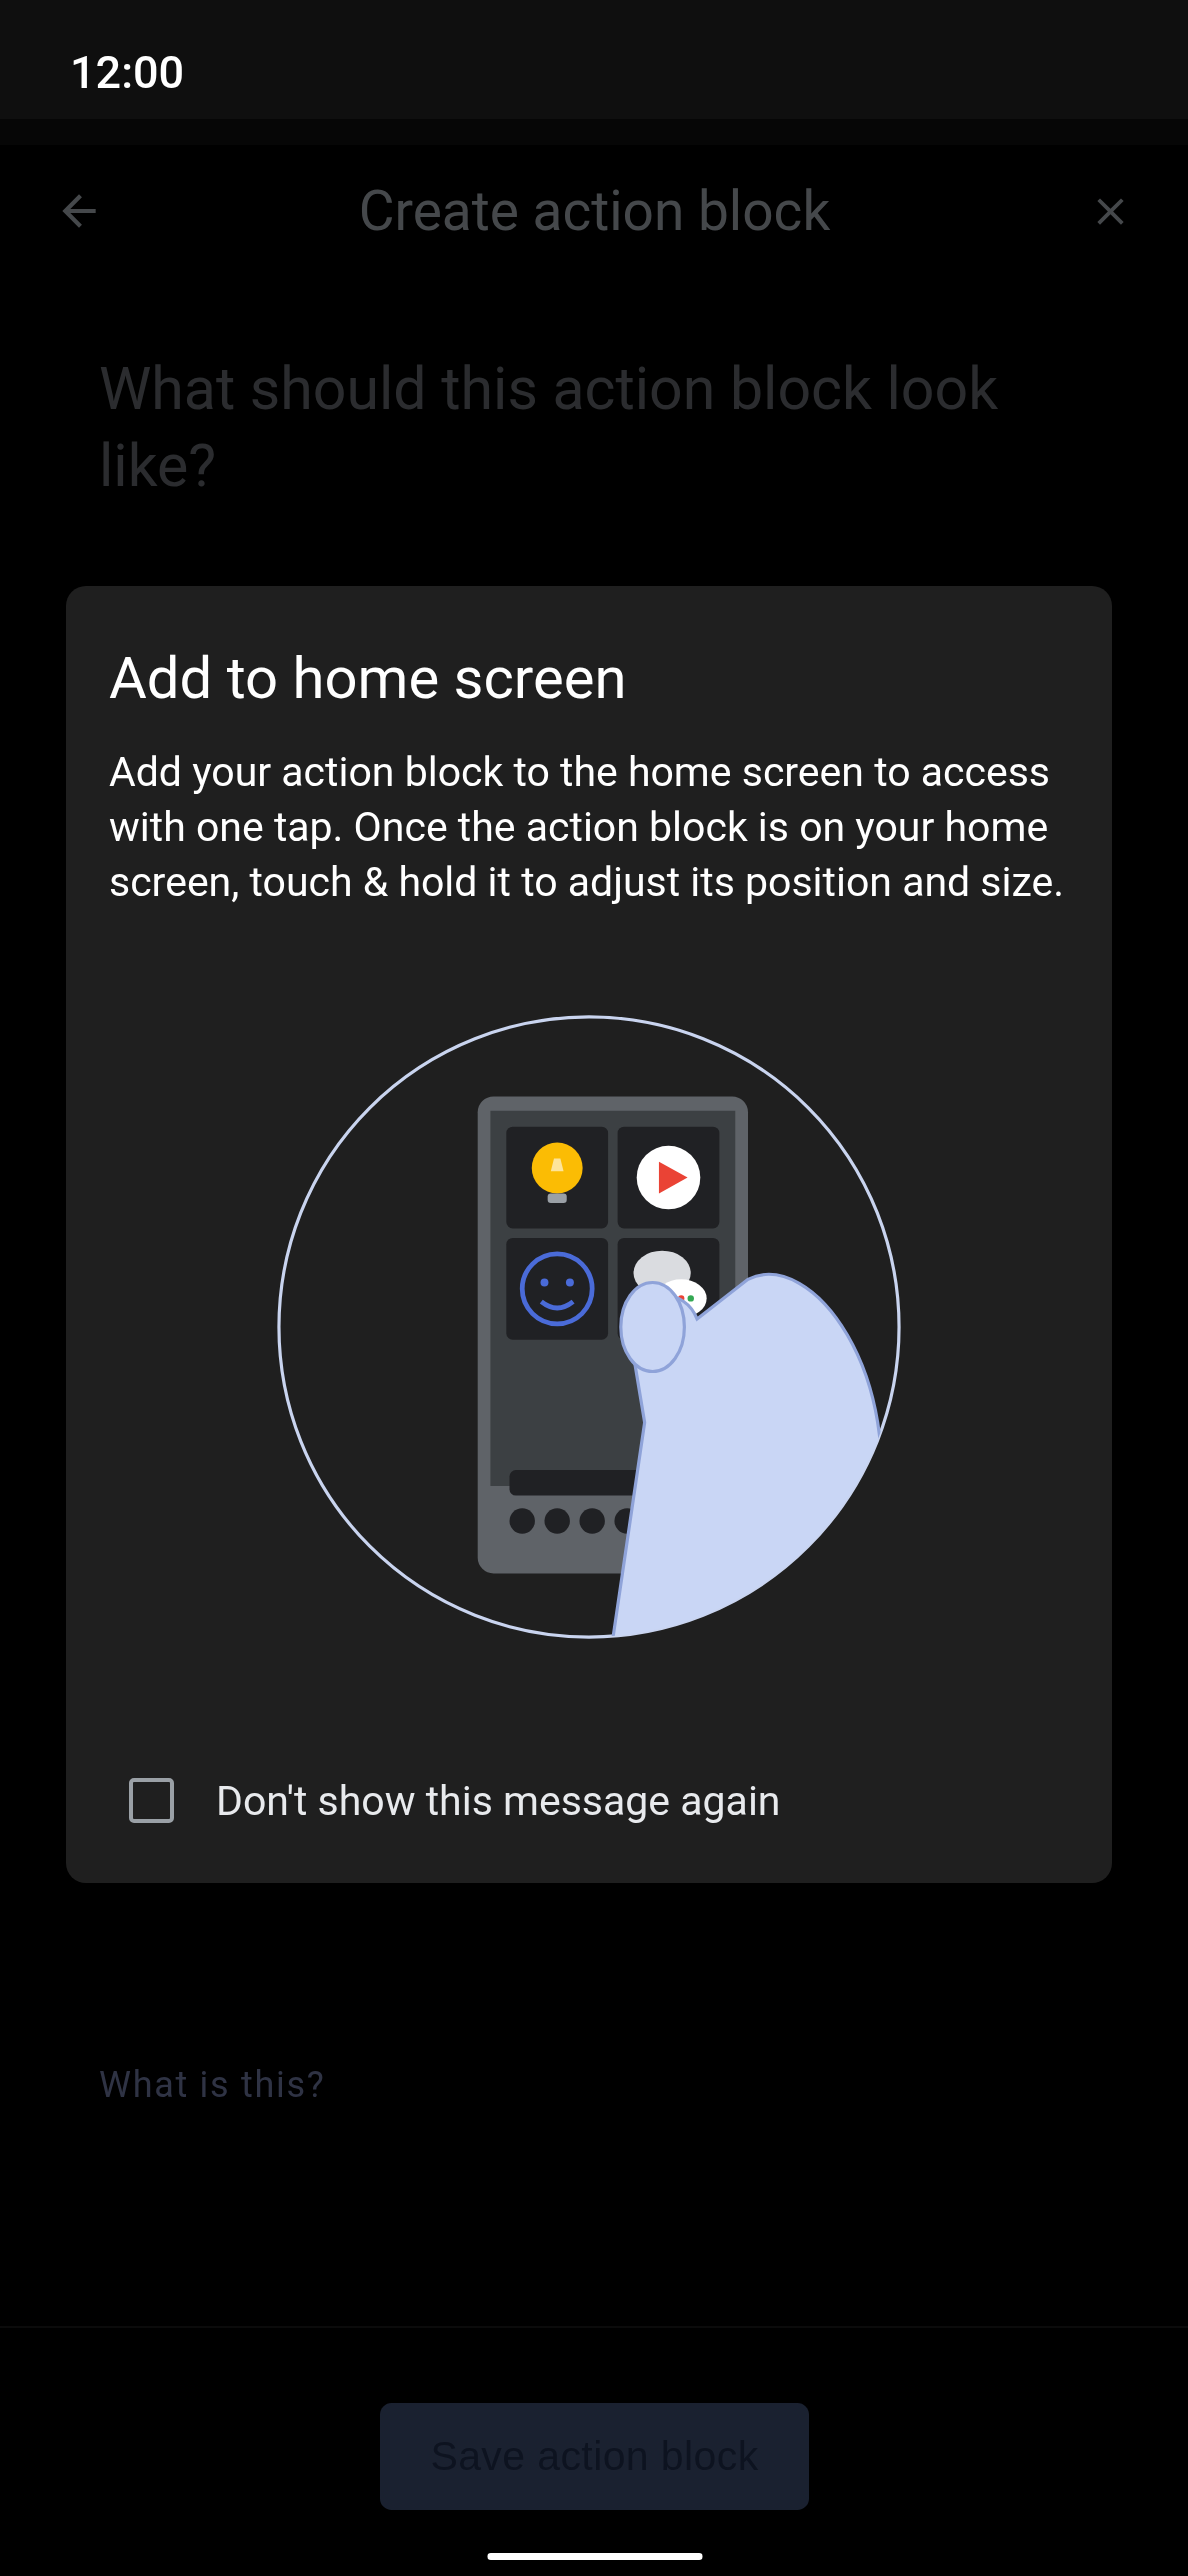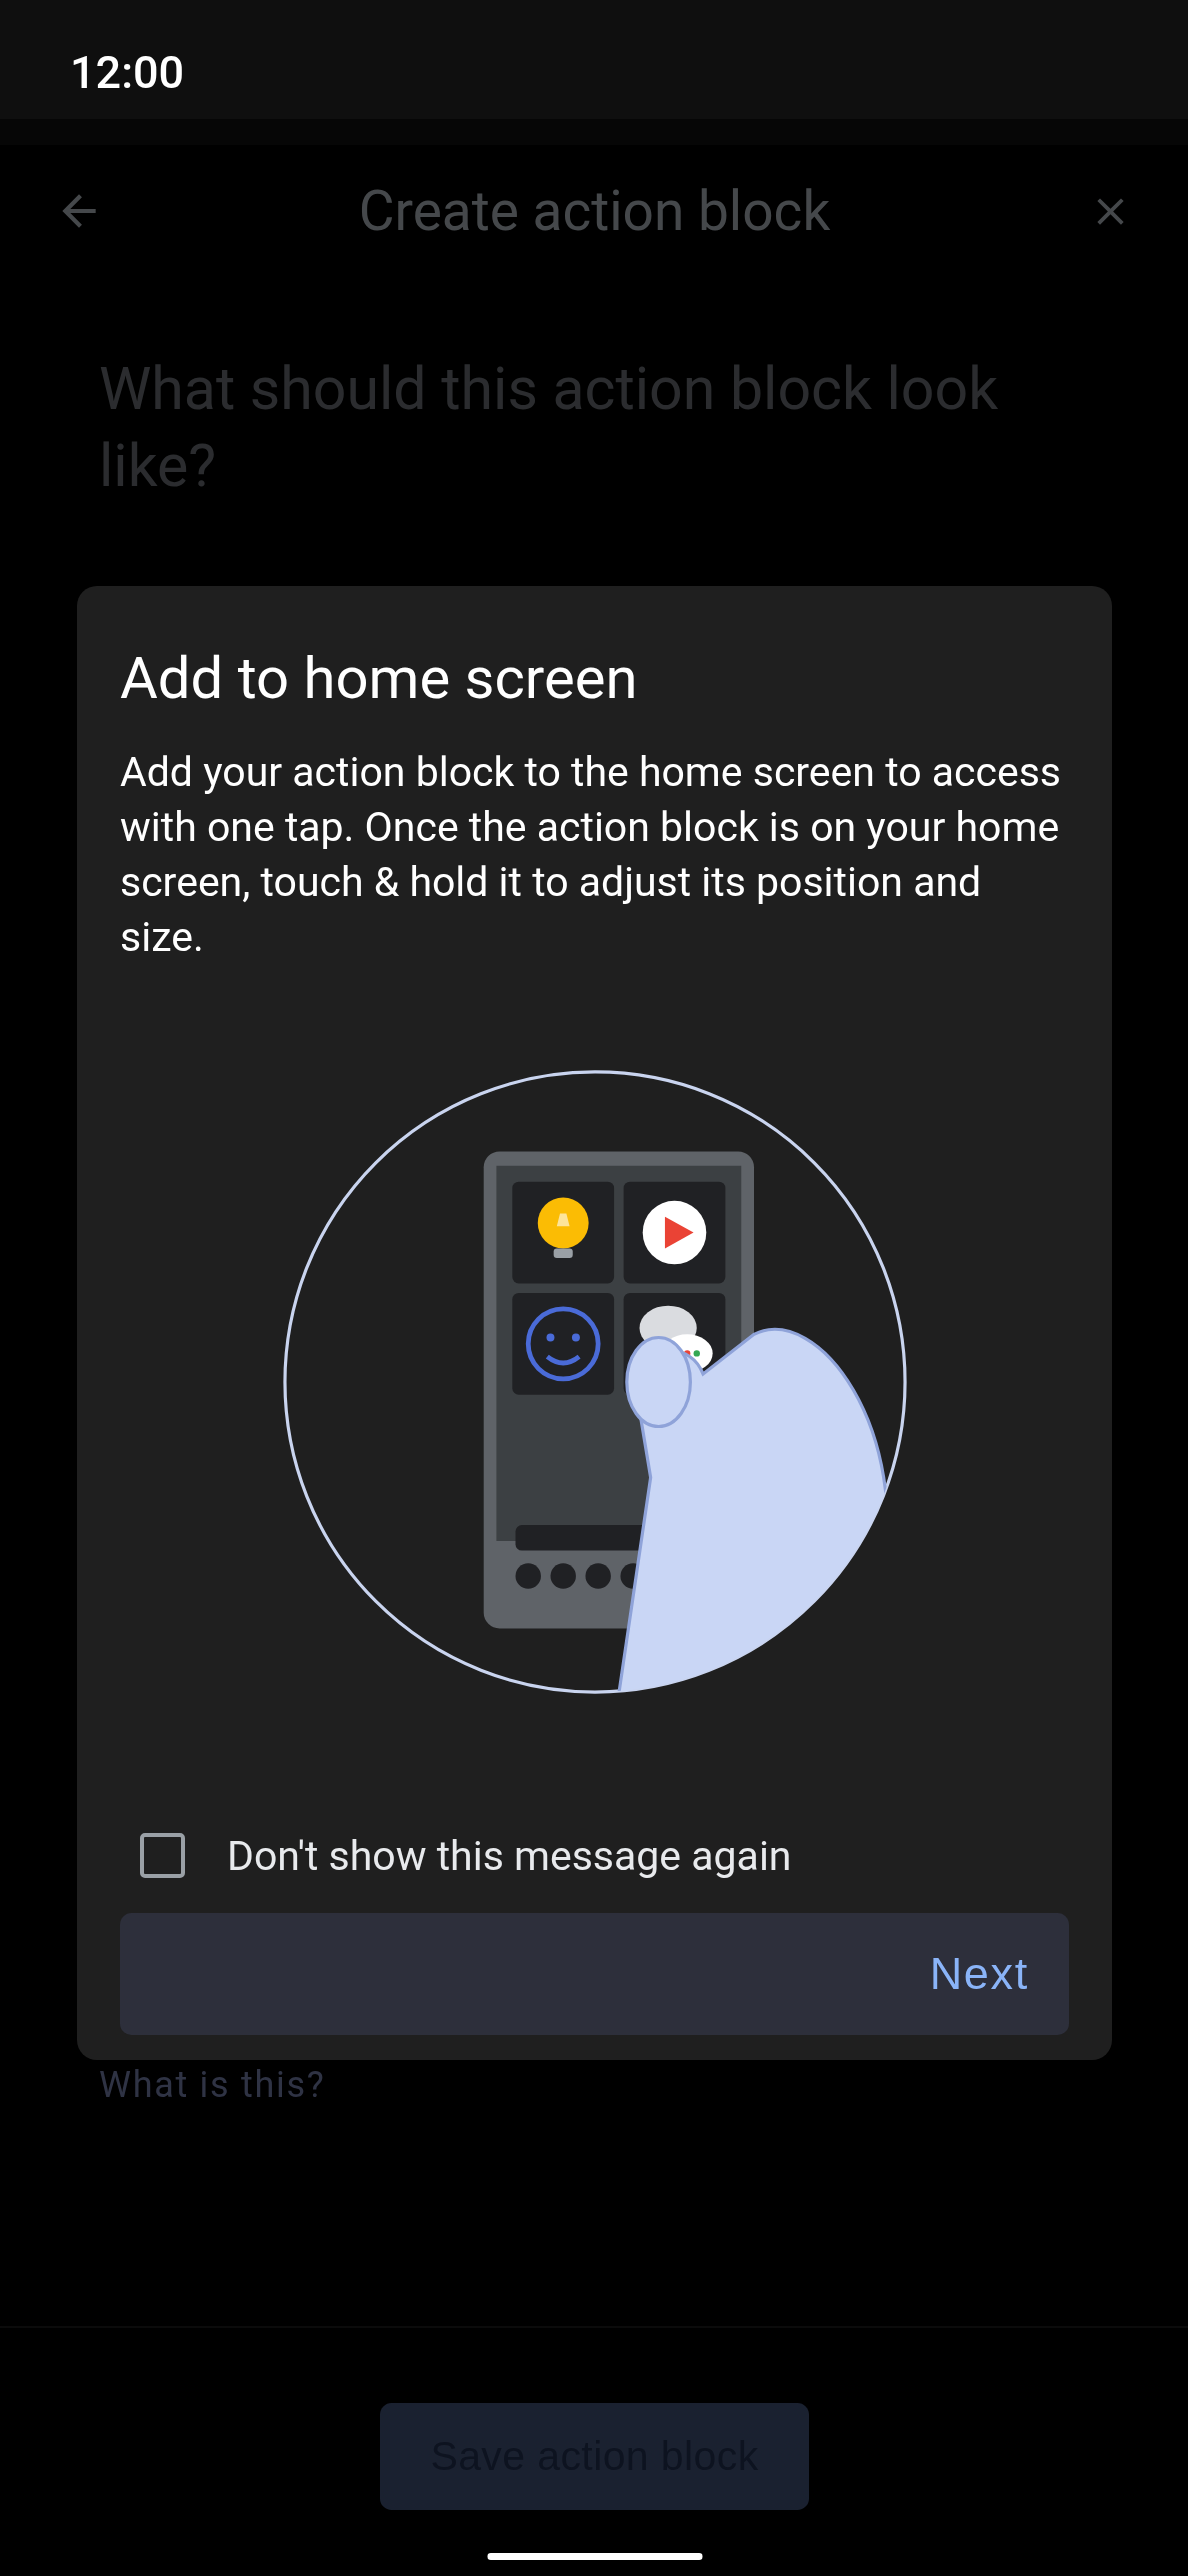--- a/index.html
+++ b/index.html
@@ -117,21 +117,21 @@
     width: 215px;
     height: 6.6px;
     background: #ffffff;
     border-radius: 3.3px;
   }
 
   
   .dialog {
     position: absolute;
     top: 586px;
-    left: 77px;
+    left: 66px;
     right: 77px;
     background: #1f1f1f;
     border-radius: 20px;
     padding: 58px 43px 25px 43px;
   }
   .dialog-title {
     font-size: 58px;
     color: #ffffff;
     margin-bottom: 33px;
   }
@@ -264,19 +264,16 @@
         <ellipse cx="240" cy="200" rx="20" ry="28" fill="#c9d6f5" stroke="#8fa3d9" stroke-width="2"></ellipse>
       </g>
     </svg>
   </div>
 
   <div class="checkbox-row">
     <div class="checkbox"></div>
     <div class="checkbox-label">Don't show this message again</div>
   </div>
 
-  <div class="dialog-actions">
-    <button class="next-btn">Next</button>
-  </div>
 </div>
 
 <div class="nav-indicator"></div>
 
 
 </body></html>

